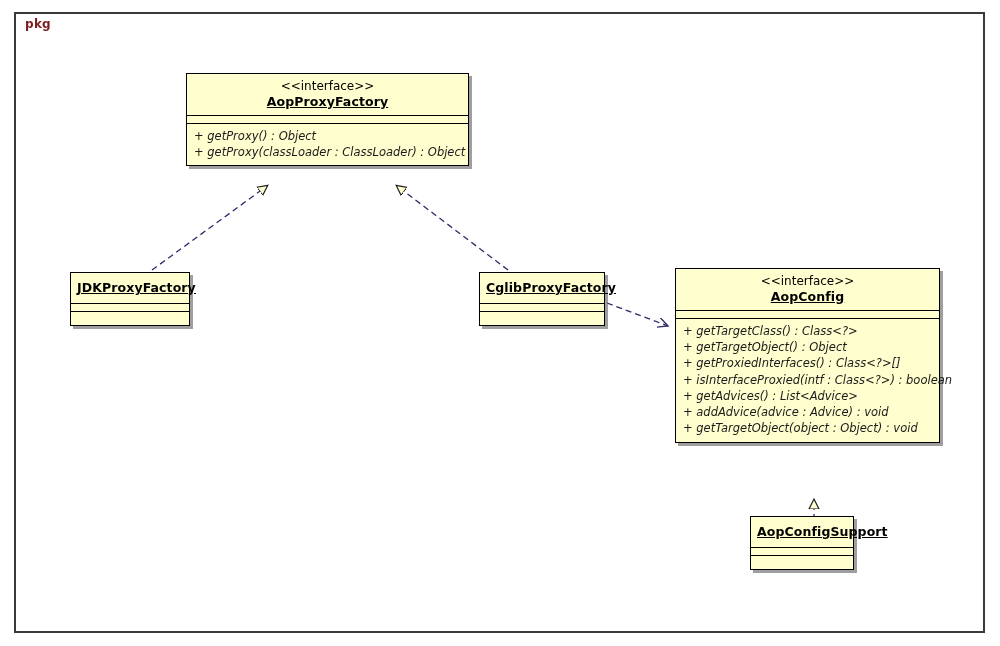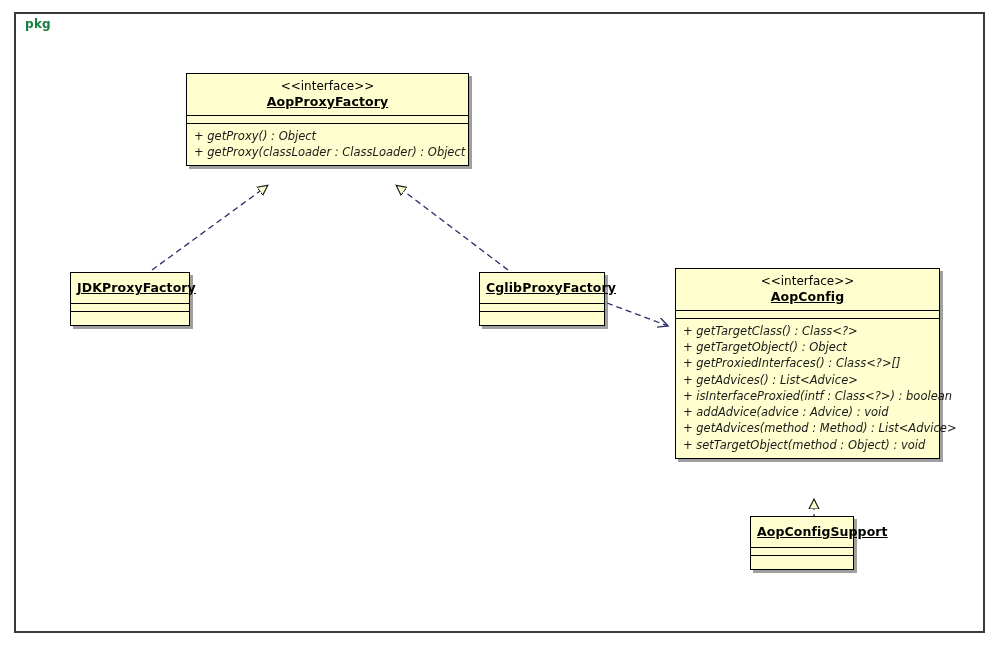--- a/index.html
+++ b/index.html
@@ -46,21 +46,21 @@
     clip-path: polygon(0 0, 100% 0, 100% 55%, 72% 100%, 0 100%);
   }
   .frame-tab-label {
     position: absolute;
     left: 14px;
     top: 17px;
     width: 48px;
     text-align: center;
     font-size: 12px;
     font-weight: bold;
-    color: #15803d;
+    color: #7f1d1d;
     letter-spacing: 0.2px;
   }
 
   
   .uml-class {
     position: absolute;
     box-sizing: border-box;
     background: #fefece;
     border: 1.6px solid #000000;
     box-shadow: 3px 3px 0 0 rgba(80,80,80,0.55);
@@ -222,37 +222,33 @@
       <div class="member">
         <span class="vis">+</span>
         <span>getTargetObject() : Object</span>
       </div>
       <div class="member">
         <span class="vis">+</span>
         <span>getProxiedInterfaces() : Class&lt;?&gt;[]</span>
       </div>
       <div class="member">
         <span class="vis">+</span>
+        <span>isInterfaceProxied(intf : Class&lt;?&gt;) : boolean</span>
+      </div>
+      <div class="member">
+        <span class="vis">+</span>
         <span>getAdvices() : List&lt;Advice&gt;</span>
       </div>
       <div class="member">
         <span class="vis">+</span>
-        <span>isInterfaceProxied(intf : Class&lt;?&gt;) : boolean</span>
-      </div>
-      <div class="member">
-        <span class="vis">+</span>
         <span>addAdvice(advice : Advice) : void</span>
       </div>
       <div class="member">
         <span class="vis">+</span>
-        <span>getAdvices(method : Method) : List&lt;Advice&gt;</span>
-      </div>
-      <div class="member">
-        <span class="vis">+</span>
-        <span>setTargetObject(method : Object) : void</span>
+        <span>getTargetObject(object : Object) : void</span>
       </div>
     </div>
   </div>
 
   <div class="uml-class" id="class-aopconfigsupport">
     <div class="simple-header">
       <span class="class-name">AopConfigSupport</span>
     </div>
     <div class="sep"></div>
     <div class="compartment-empty"></div>

